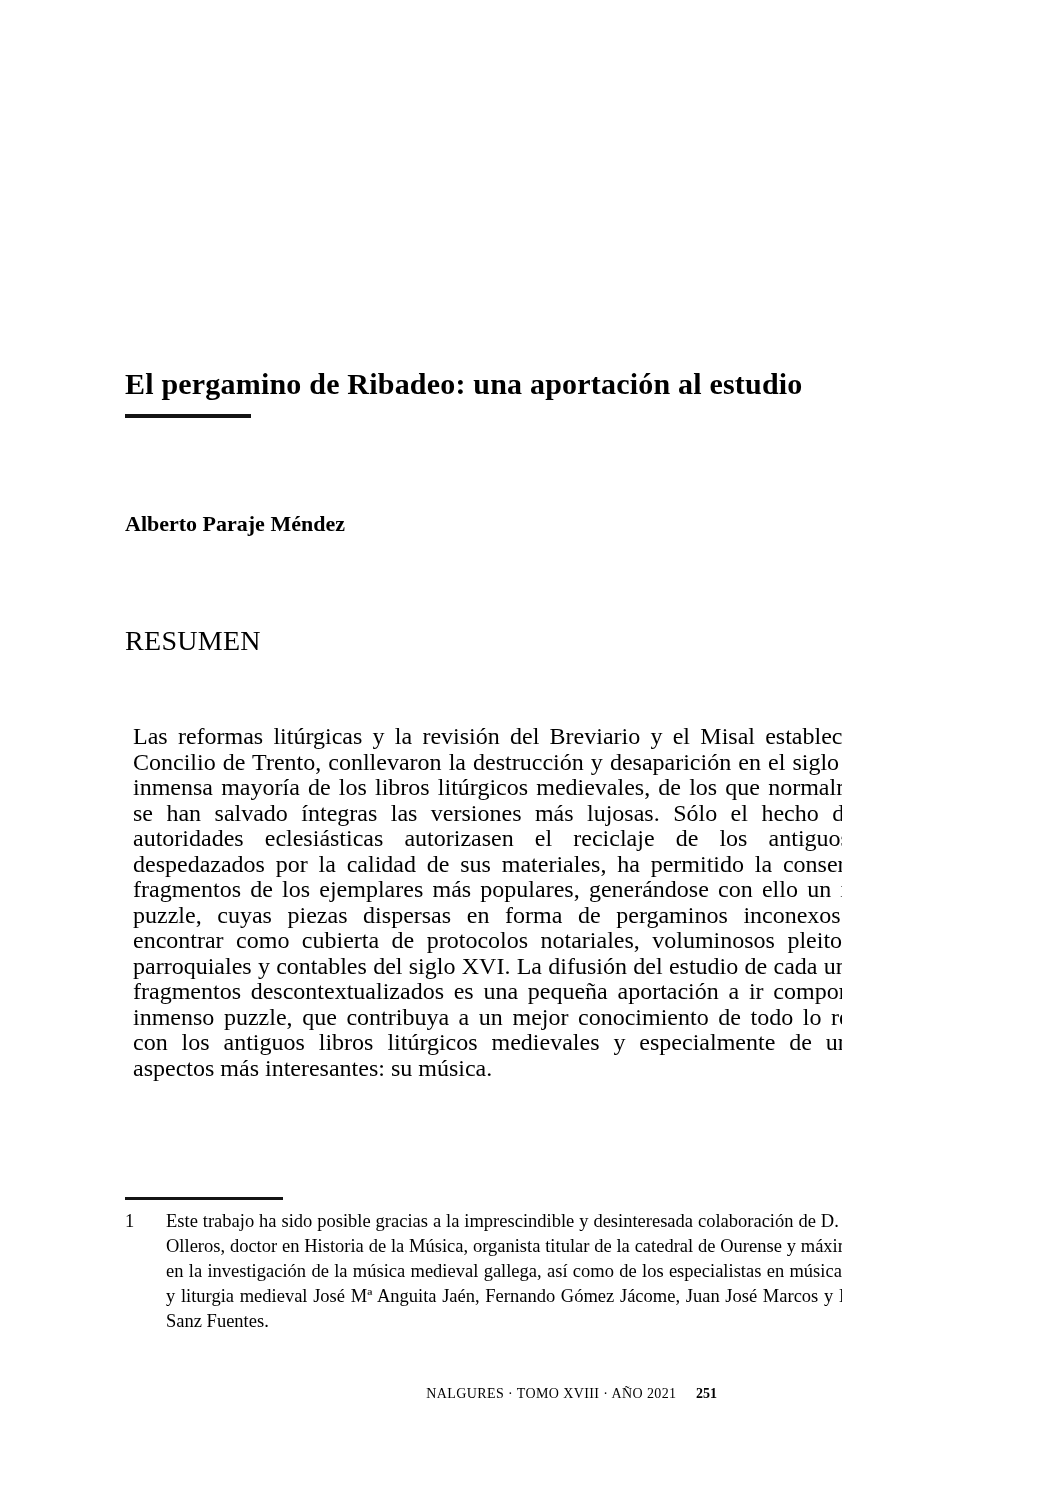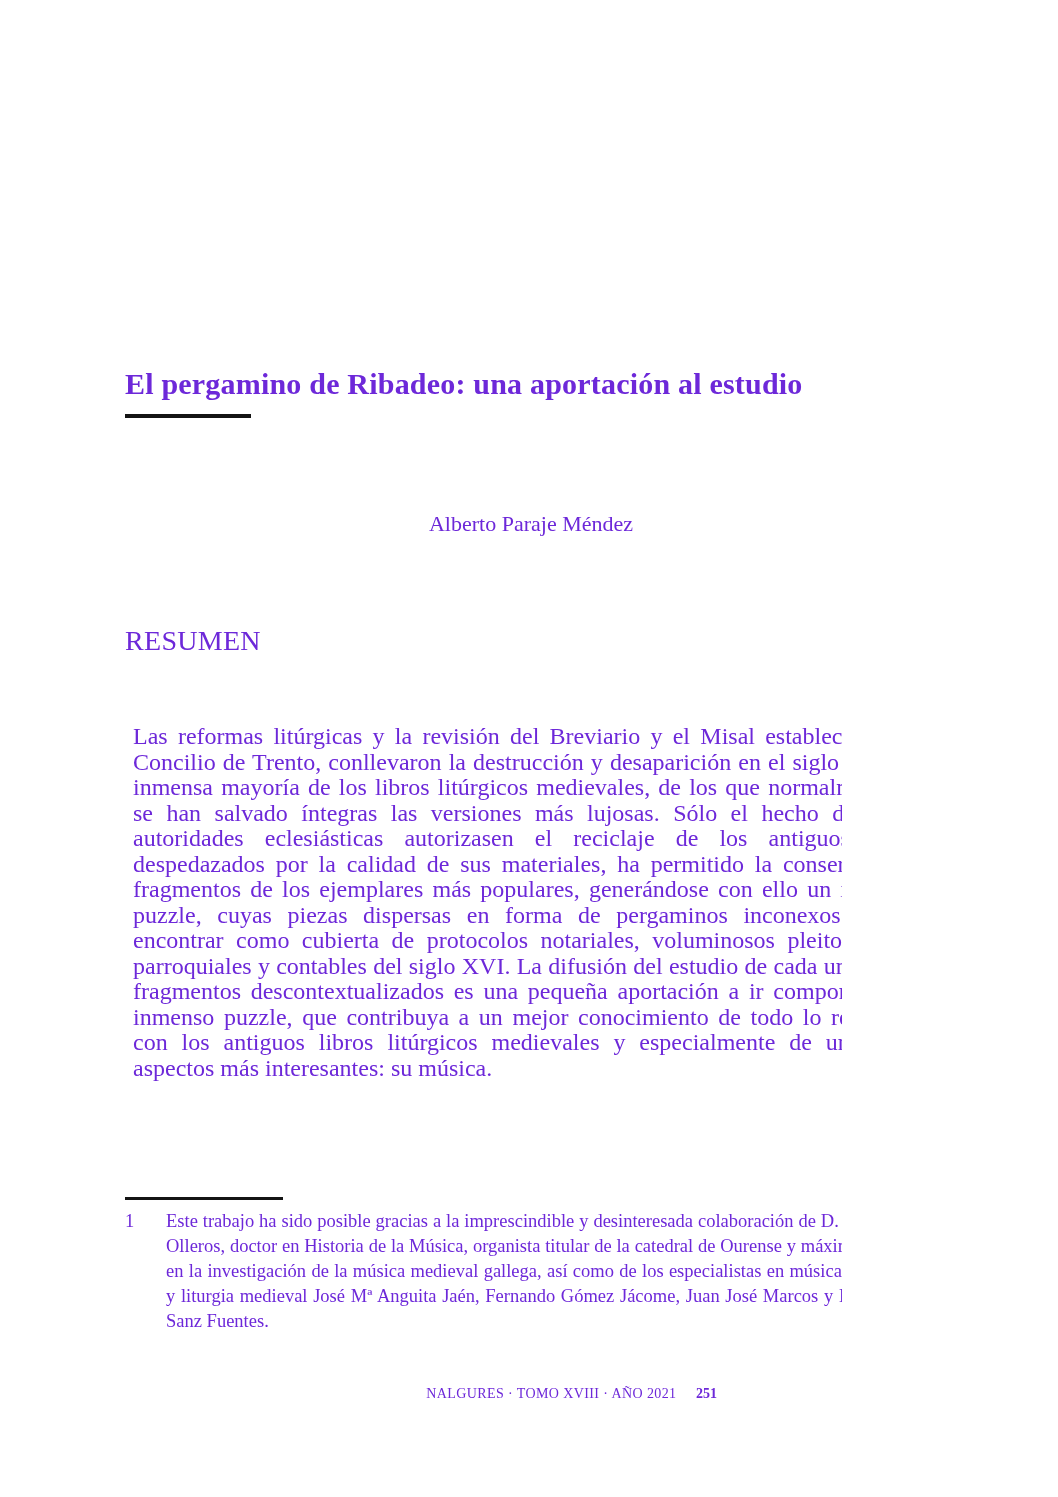--- a/index.html
+++ b/index.html
@@ -5,21 +5,21 @@
   html, body {
     margin: 0;
     padding: 0;
     background: #ffffff;
   }
   .page {
     position: relative;
     width: 842px;
     height: 1497px;
     background: #ffffff;
-    color: #6d28d9;
+    color: #000000;
     font-family: "Liberation Serif", "DejaVu Serif", serif;
     overflow: hidden;
   }
   .title-block {
     position: absolute;
     left: 125px;
     top: 362px;
     width: 812px;
   }
   .article-title {
@@ -42,21 +42,21 @@
     margin-top: 9px;
   }
   .author-block {
     position: absolute;
     left: 125px;
     top: 510px;
     width: 812px;
     font-size: 22px;
     line-height: 27px;
   }
-  .author-name { font-weight: normal; text-align: center; }
+  .author-name { font-weight: bold; }
   .author-email { font-weight: normal; }
   .resumen-heading {
     position: absolute;
     left: 125px;
     top: 624px;
     margin: 0;
     font-size: 28px;
     line-height: 34px;
     font-weight: normal;
     letter-spacing: 0.3px;

